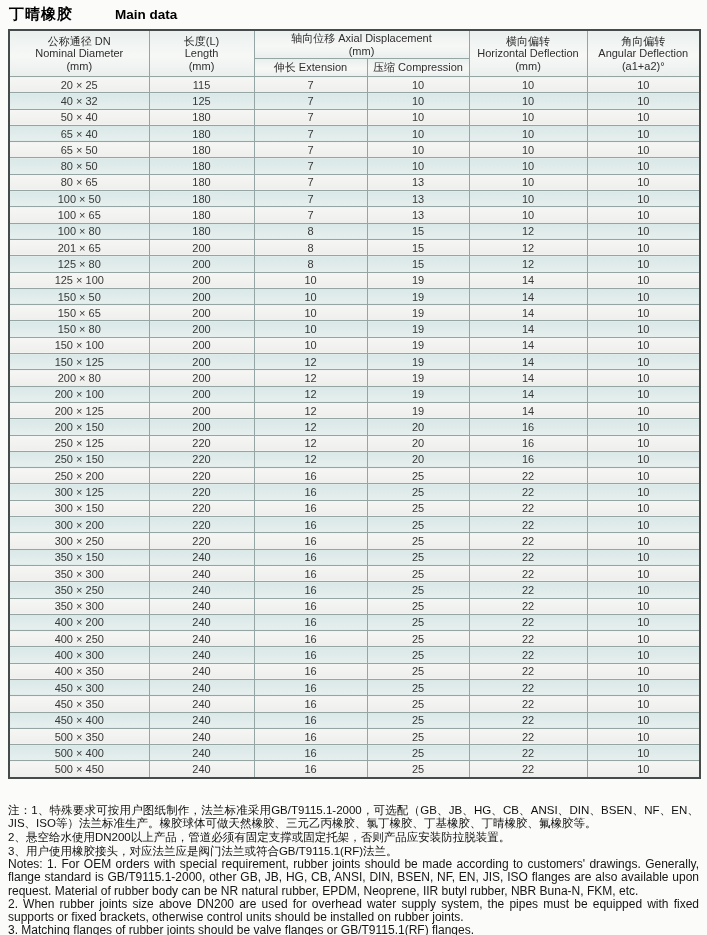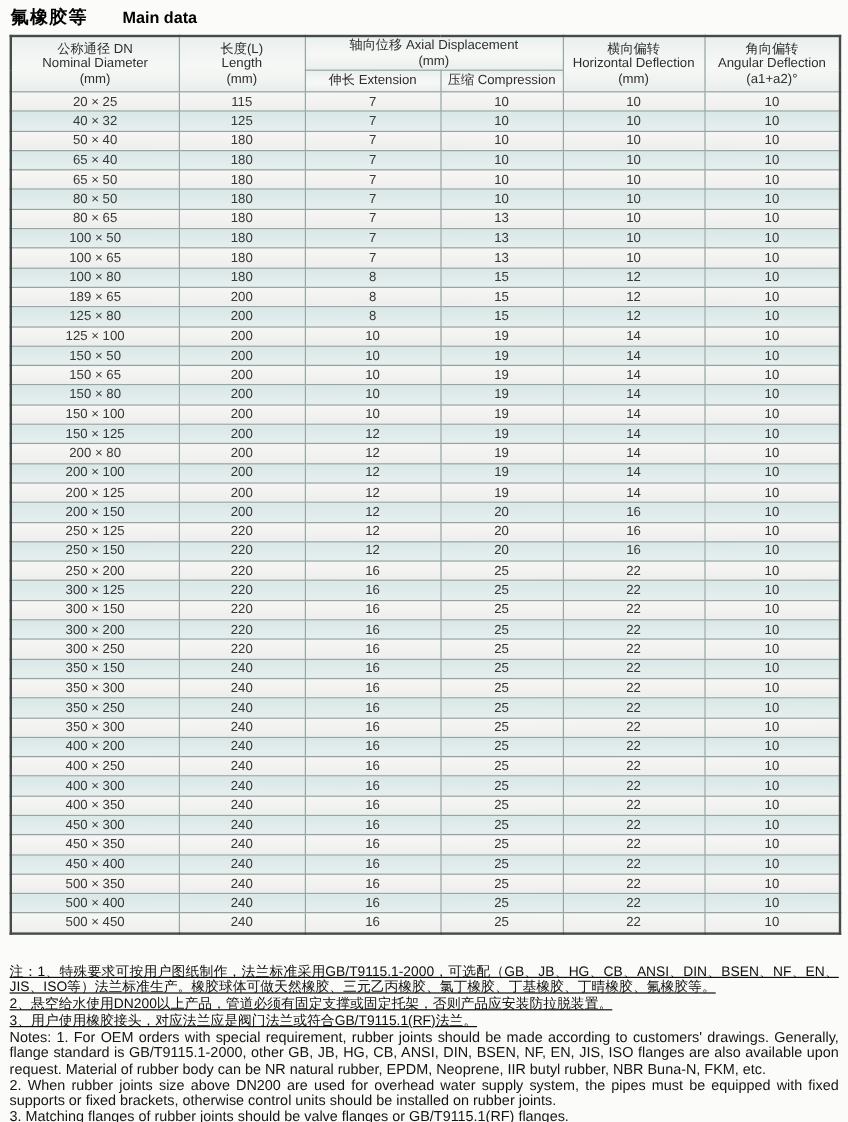--- a/index.html
+++ b/index.html
@@ -6,21 +6,21 @@
   body {
     width:707px; height:935px;
     background:#fbfbfa;
     font-family:"Liberation Sans","DejaVu Sans",sans-serif;
     color:#222;
   }
   .page { padding:3px 8px 0 8px; }
 
   .title { margin:2px 0 5px 1px; font-size:14px; font-weight:bold; color:#000; }
   .title .zh { font-size:15px; letter-spacing:1px; }
-  .title .en { font-size:13.5px; margin-left:3px;padding-left:26px; }
+  .title .en { font-size:13.5px; margin-left:16px;padding-left:26px; }
 
   table.main {
     border-collapse:collapse;
     table-layout:fixed;
     width:691px;
     border:2px solid #454b4b;
     background:#f3f3f1;
     padding-left:22px;
   }
   th, td {
@@ -45,30 +45,30 @@
     height:15.3px;
     color:#383838;
     background:linear-gradient(#f6f6f4, #eeeeec);
   }
   tbody tr:nth-child(even) td {
     background:linear-gradient(#d9e8e7, #e6efee);
   }
 
   .notes { margin-top:25px; width:691px; }
   .notes p { margin:0; text-align:justify; }
-  .notes-zh p { font-size:11.5px; line-height:13.6px; color:#101010;text-decoration:underline; }
+  .notes-zh p { font-size:11.5px; line-height:13.6px; color:#101010; }
   .notes-en p { font-size:12px;  line-height:13.2px; color:#151515; }
 </style>
 </head>
 <body>
 
 <div class="page">
 
   <div class="title">
-    <span class="zh">氟橡胶等</span><span class="en">Main data</span>
+    <span class="zh">丁晴橡胶</span><span class="en">Main data</span>
   </div>
 
   <table class="main">
     <colgroup>
       <col style="width:140px">
         <col style="width:105px">
         <col style="width:113px">
       <col style="width:102px">
         <col style="width:118px">
         <col style="width:113px">
@@ -180,21 +180,21 @@
         </tr>
         <tr>
           <td>100 × 80</td>
           <td>180</td>
           <td>8</td>
           <td>15</td>
           <td>12</td>
           <td>10</td>
         </tr>
         <tr>
-          <td>189 × 65</td>
+          <td>201 × 65</td>
           <td>200</td>
           <td>8</td>
           <td>15</td>
           <td>12</td>
           <td>10</td>
         </tr>
         <tr>
           <td>125 × 80</td>
           <td>200</td>
           <td>8</td>

